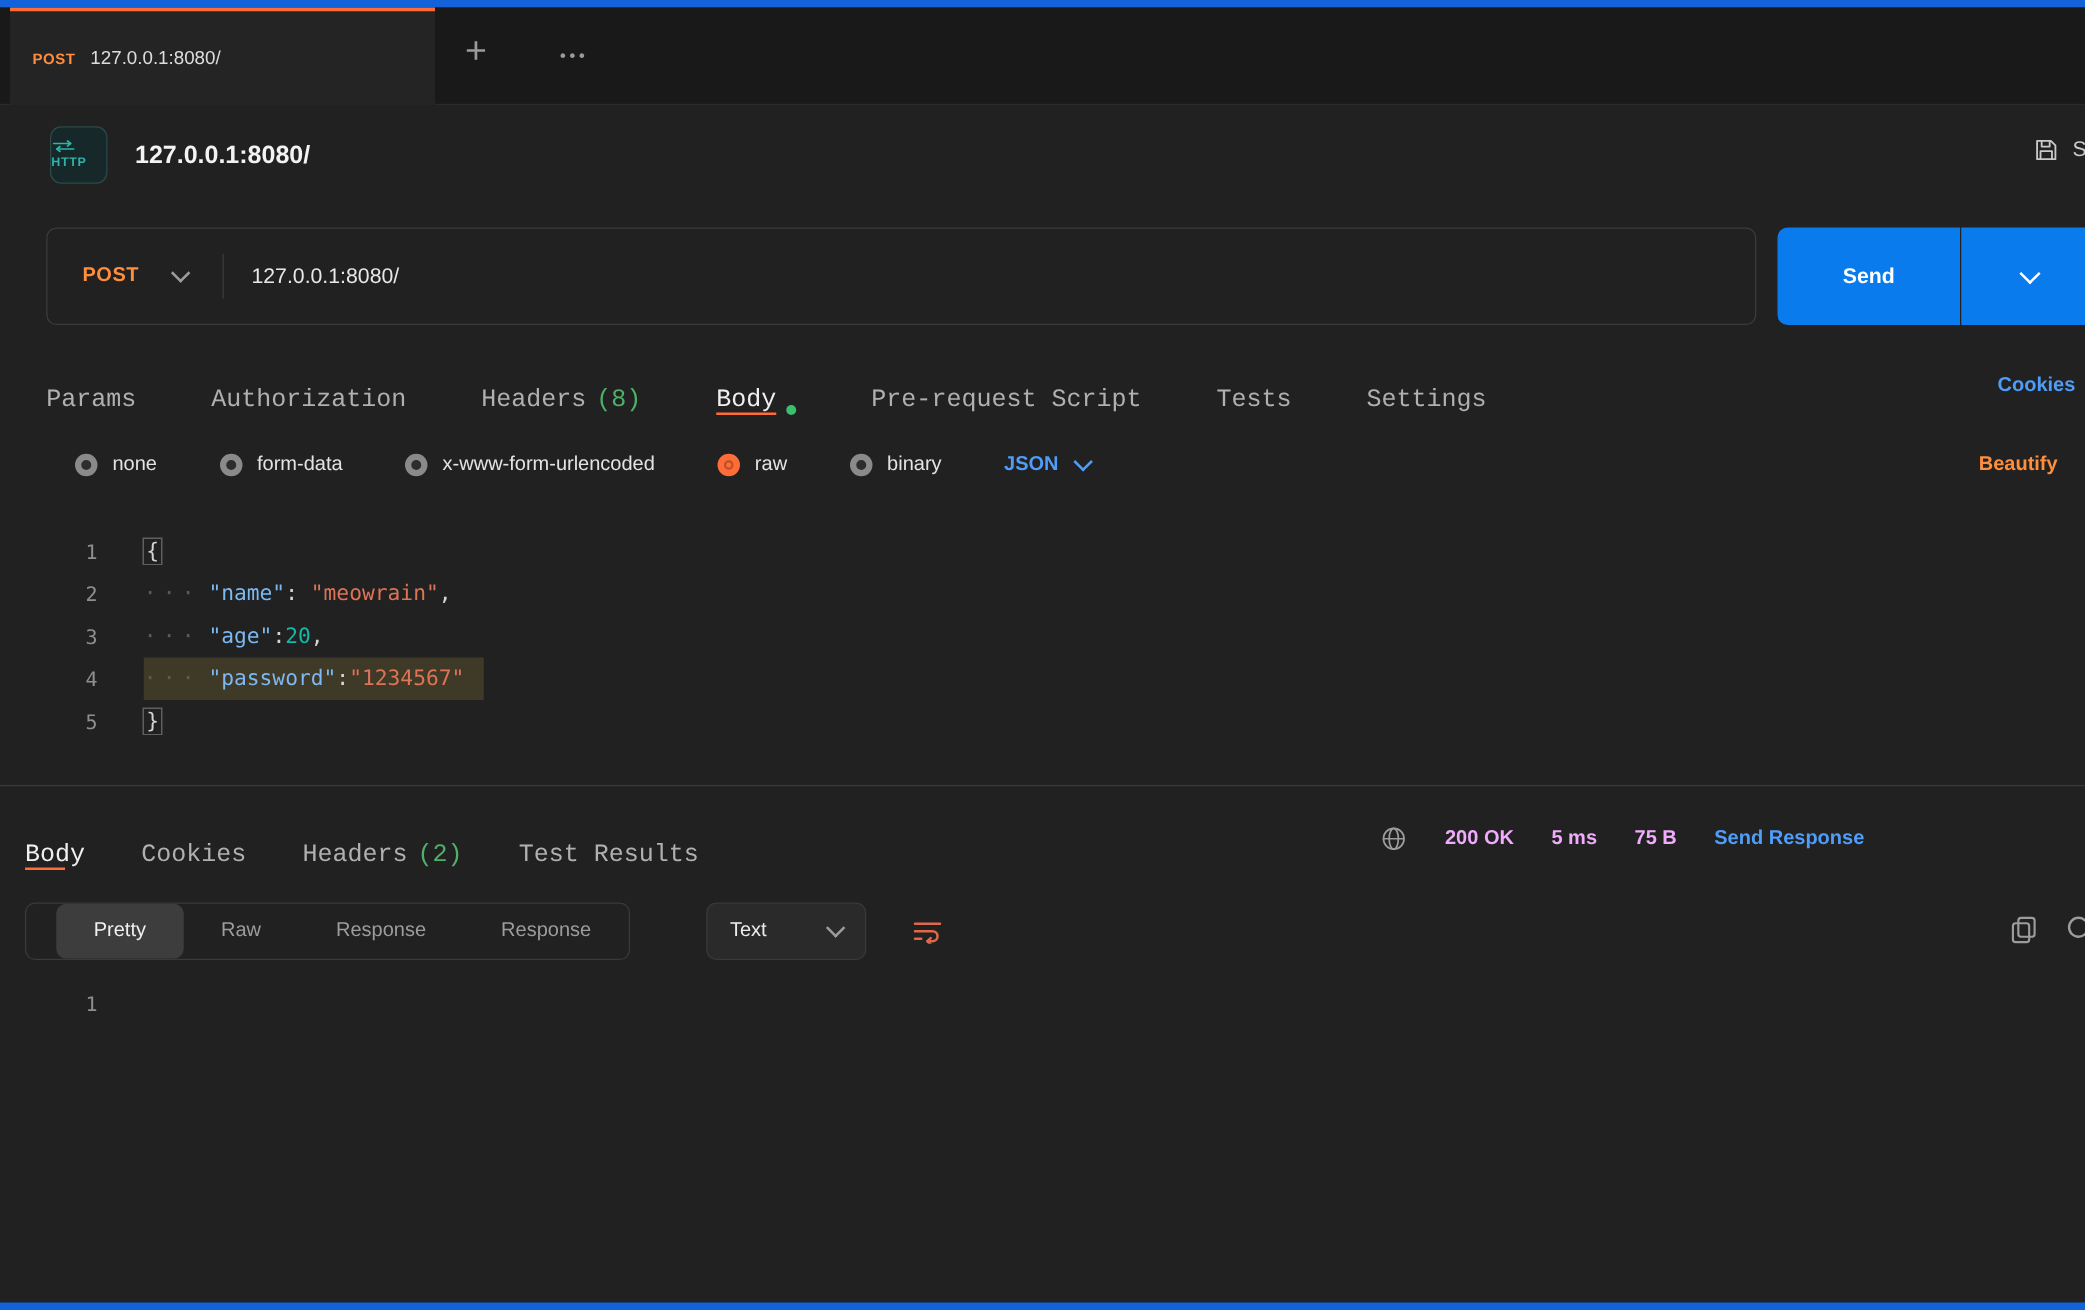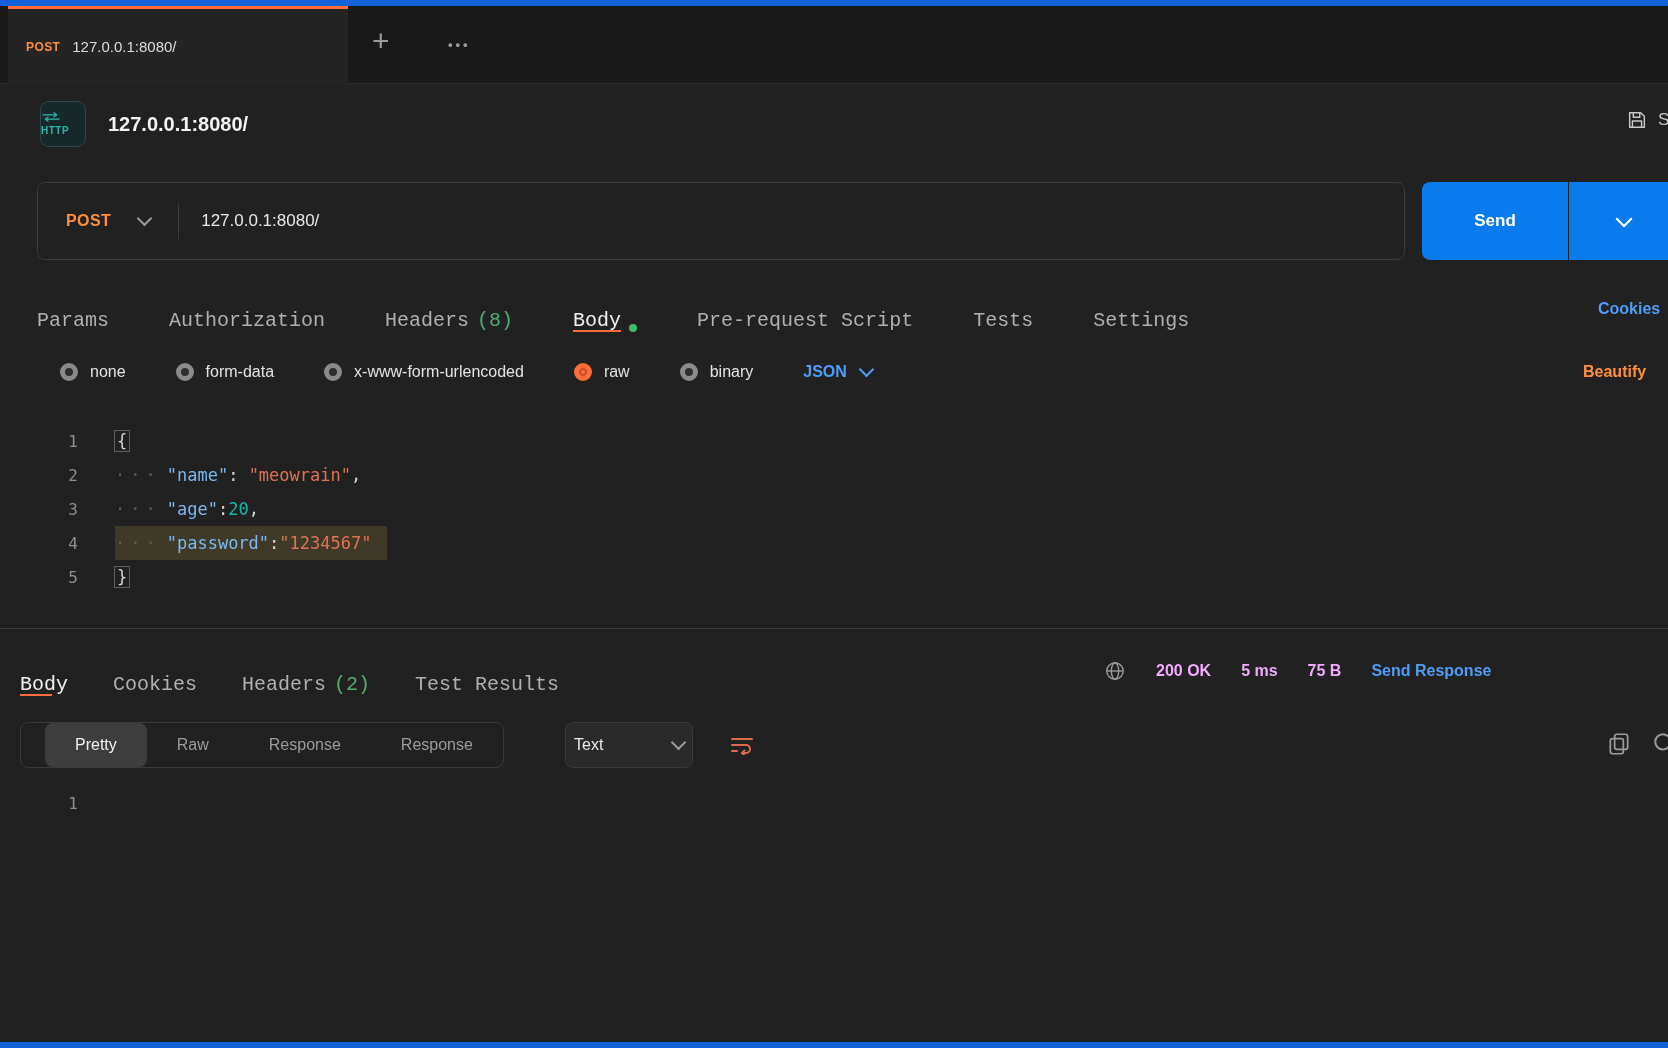--- a/index.html
+++ b/index.html
@@ -78,21 +78,21 @@
   .rdiv{position:absolute;left:0;top:628px;width:100%;height:1px;background:#3a3a3a;}
   .resp-tabs{position:absolute;left:20px;top:646px;height:50px;display:flex;align-items:stretch;gap:45px;}
   .resp-meta{position:absolute;left:1104px;top:646px;height:50px;display:flex;align-items:center;gap:30px;white-space:nowrap;}
   .meta-green{color:#f0abfc;font-size:16px;font-weight:600;}
   .save-resp{color:#4f9df8;font-size:16px;font-weight:700;cursor:pointer;}
 
   .view-group{position:absolute;left:20px;top:722px;height:46px;display:flex;border:1px solid #3a3a3a;border-radius:8px;box-sizing:border-box;overflow:hidden;}
   .vg-item{display:flex;align-items:center;justify-content:center;color:#9c9c9c;font-size:16px;padding:0 30px;cursor:pointer;}
   .vg-item.active{background:#3d3d3d;color:#f0f0f0;border-radius:8px;margin-left:24px;}
   .format-select{position:absolute;left:565px;top:722px;width:128px;height:46px;border:1px solid #3a3a3a;border-radius:8px;box-sizing:border-box;
-                 display:flex;align-items:center;justify-content:space-between;padding:0 8px;color:#ececec;font-size:16px;cursor:pointer;background:#2a2a2a;}
+                 display:flex;align-items:center;justify-content:space-between;padding:0 18px;color:#ececec;font-size:16px;cursor:pointer;background:#2a2a2a;}
   .wrap-btn{position:absolute;left:714px;top:722px;width:56px;height:46px;display:flex;align-items:center;justify-content:center;cursor:pointer;background:none;border:none;}
   .copy-btn{position:absolute;left:1604px;top:730px;width:30px;height:30px;background:none;border:none;cursor:pointer;padding:0;}
   .search-btn{position:absolute;left:1650px;top:730px;width:30px;height:30px;background:none;border:none;cursor:pointer;padding:0;}
 
   .resp-ln{position:absolute;left:0;top:794px;width:78px;text-align:right;color:#8f8f8f;font-family:"DejaVu Sans Mono",monospace;font-size:16px;}
 
   
   .chev{display:inline-block;width:9px;height:9px;border-right:2px solid #9c9c9c;border-bottom:2px solid #9c9c9c;transform:rotate(45deg);margin-top:-5px;}
   .chev.blue{border-color:#4f9df8;}
   .chev.white{border-color:#ffffff;width:10px;height:10px;}

